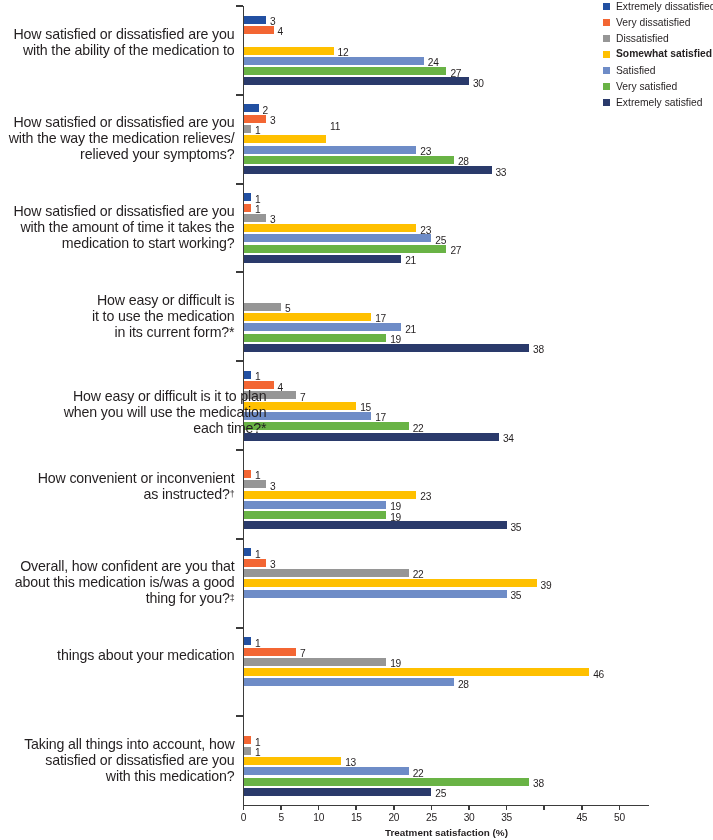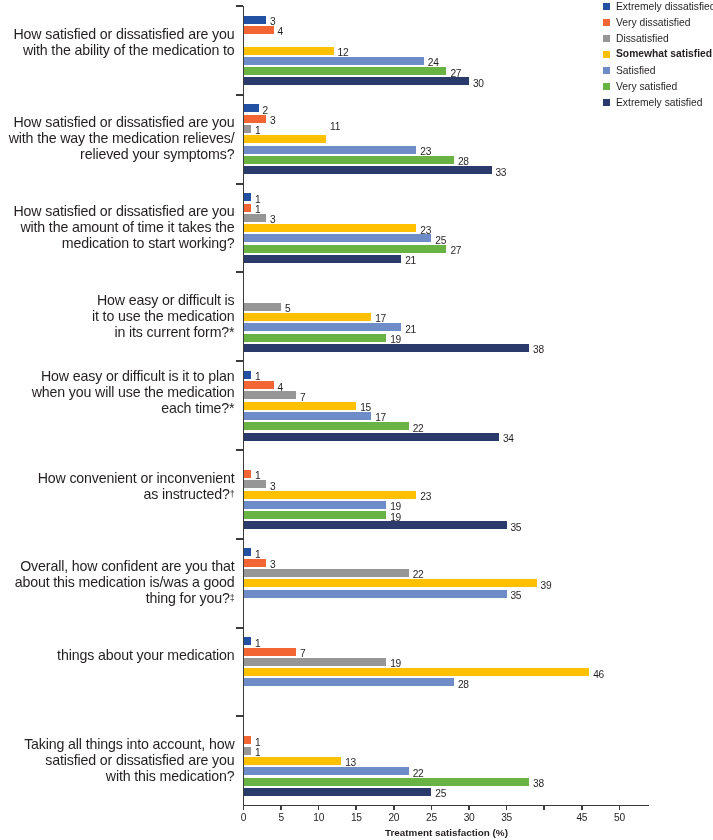--- a/index.html
+++ b/index.html
@@ -149,21 +149,21 @@
       <div class="grp-label" style="left: 0px; width: 234.5px; top: 203.1px;">
         <div class="lbl-line"><span>How satisfied or dissatisfied are you</span></div>
         <div class="lbl-line"><span>with the amount of time it takes the</span></div>
         <div class="lbl-line"><span>medication to start working?</span></div>
       </div>
       <div class="grp-label" style="left: 0px; width: 234.5px; top: 291.9px;">
         <div class="lbl-line"><span>How easy or difficult is</span></div>
         <div class="lbl-line"><span>it to use the medication</span></div>
         <div class="lbl-line"><span>in its current form?*</span></div>
       </div>
-      <div class="grp-label" style="left: 0px; width: 234.5px; top: 368px;">
+      <div class="grp-label" style="left: 0px; width: 234.5px; top: 388px; padding-left: 32px;">
         <div class="lbl-line"><span>How easy or difficult is it to plan</span></div>
         <div class="lbl-line"><span>when you will use the medication</span></div>
         <div class="lbl-line"><span>each time?*</span></div>
       </div>
       <div class="grp-label" style="left: 0px; width: 234.5px; top: 469.5px;">
         <div class="lbl-line"><span>How convenient or inconvenient</span></div>
         <div class="lbl-line"><span>as instructed?</span><span class="sup">†</span></div>
       </div>
       <div class="grp-label" style="left: 0px; width: 234.5px; top: 558.3px;">
         <div class="lbl-line"><span>Overall, how confident are you that</span></div>

